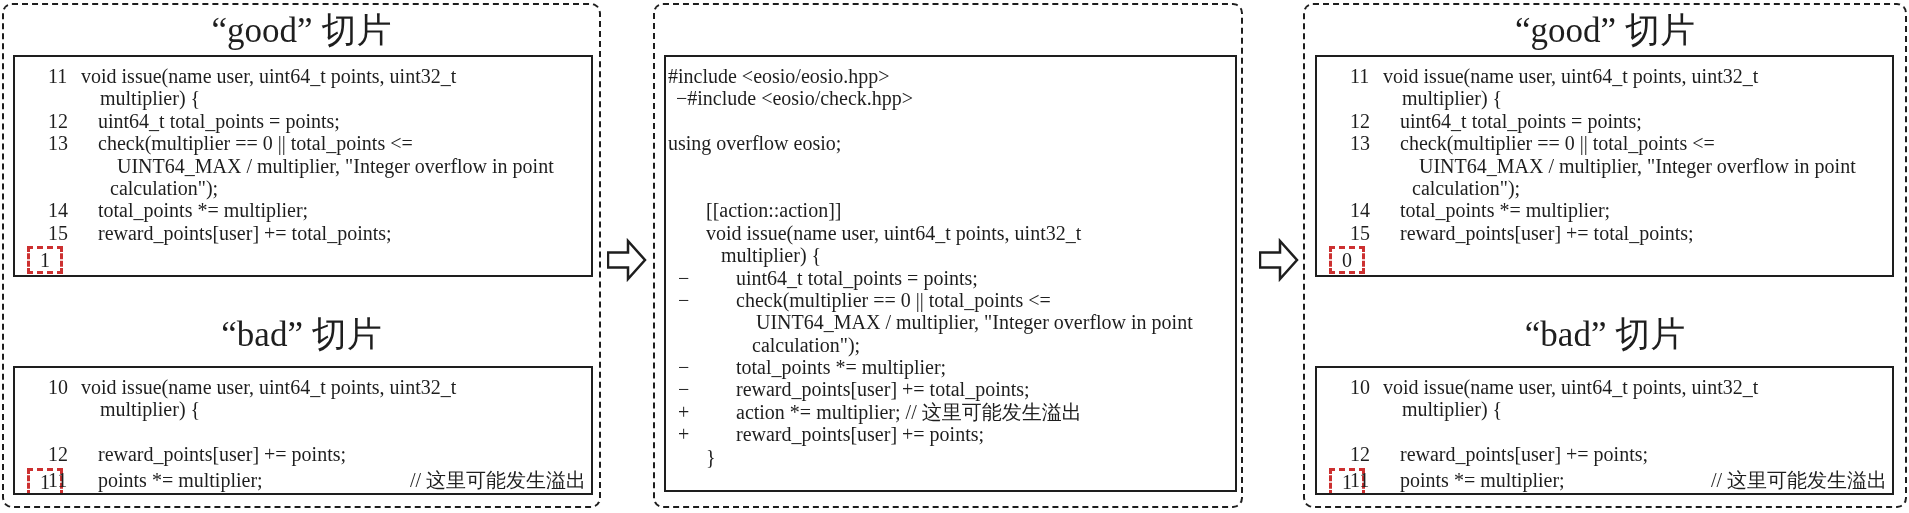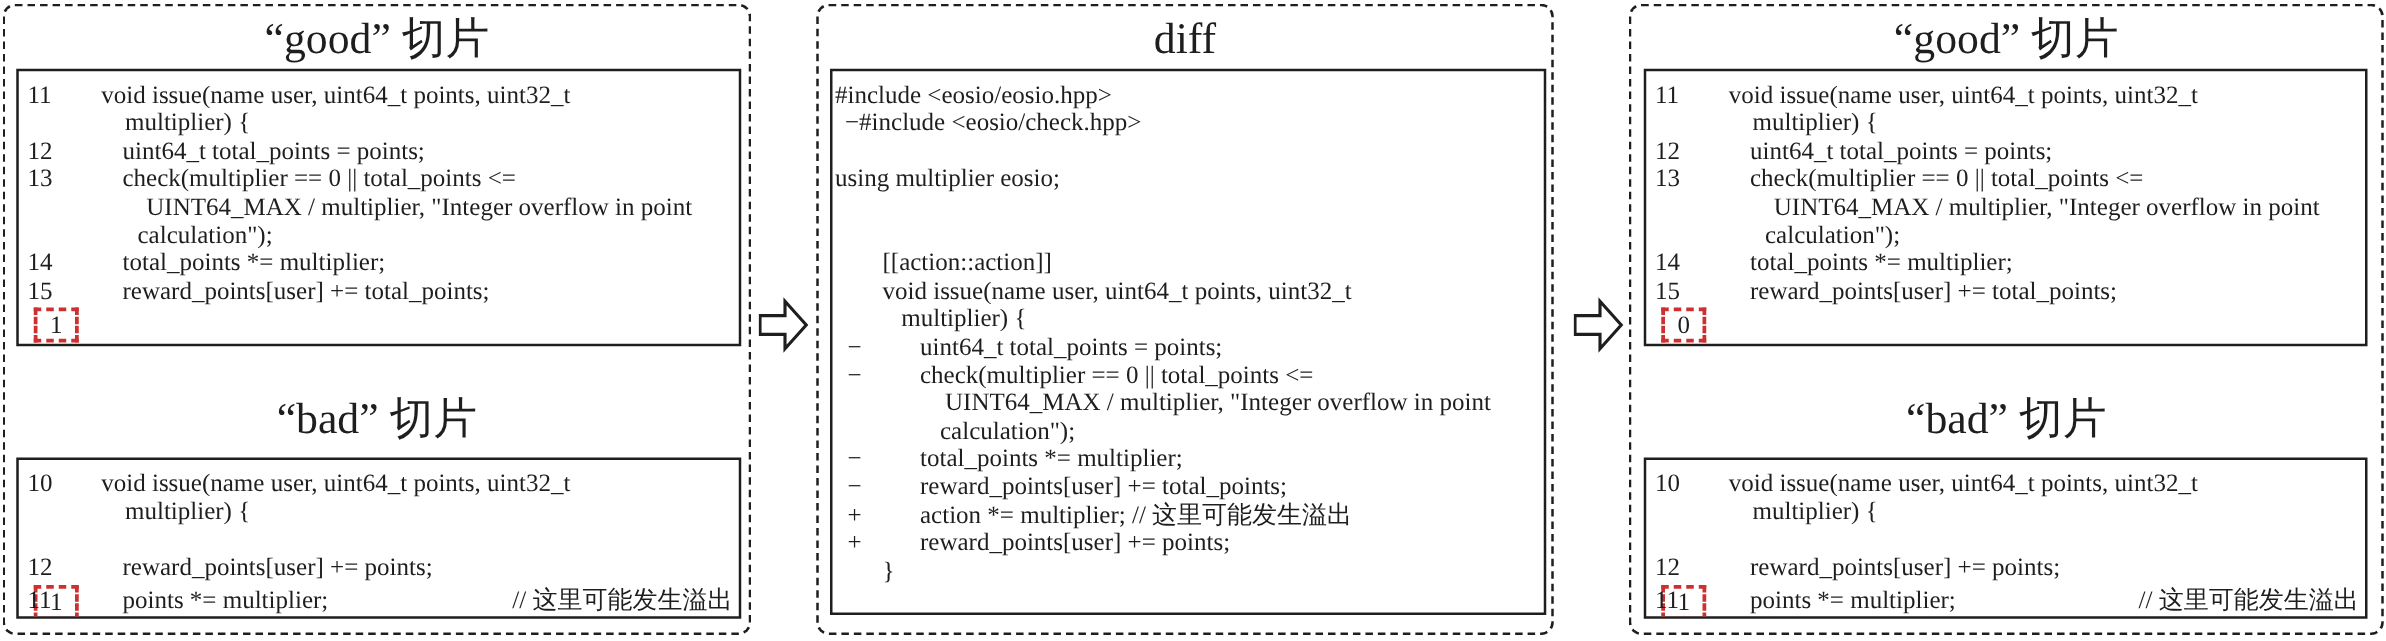--- a/index.html
+++ b/index.html
@@ -20,21 +20,21 @@
   .codebox{position:absolute;border:2.5px solid #1e1e1e;box-sizing:border-box;
            background:#fff;padding-top:8px;overflow:hidden;}
   #box-l-good{left:9px;top:50px;width:580px;height:222px;}
   #box-l-bad{left:9px;top:361px;width:580px;height:129px;}
   #box-m-diff{left:9px;top:50px;width:573px;height:437px;}
   #box-r-good{left:10px;top:50px;width:579px;height:222px;}
   #box-r-bad{left:10px;top:361px;width:579px;height:129px;}
 
   .srow{display:flex;align-items:baseline;height:22.4px;line-height:22.4px;
         font-size:20px;white-space:pre;}
-  .num{flex:0 0 56px;padding-left:7px;box-sizing:border-box;}
+  .num{flex:0 0 56px;padding-left:33px;box-sizing:border-box;}
   .code{white-space:pre;}
   .si1{padding-left:10px}.si2{padding-left:27px}.si3{padding-left:29px}
   .si4{padding-left:46px}.si5{padding-left:39px}
   .cmt{margin-left:auto;padding-right:5px;white-space:pre;margin-top:48px;}
 
   .drow{position:relative;height:22.4px;line-height:22.4px;font-size:20px;white-space:pre;}
   .mark{position:absolute;left:12px;top:0;}
   .drow .code{display:block;}
   .di0{padding-left:2px}.di1{padding-left:10px}.di2{padding-left:40px}
   .di3{padding-left:55px}.di4{padding-left:70px}.di5{padding-left:90px}
@@ -77,26 +77,25 @@
     </div>
   </section>
 
   <div class="flow-arrow" id="arrow-1">
     <svg viewBox="0 0 40 46" xmlns="http://www.w3.org/2000/svg">
       <polygon points="1,15.5 21,15.5 21,4 38,23 21,42 21,30.5 1,30.5" fill="#ffffff" stroke="#1e1e1e" stroke-width="2.5" stroke-linejoin="miter"></polygon>
     </svg>
   </div>
 
   <section class="panel" id="panel-middle">
-    <div class="ptitle" id="title-m">diff</div>
     <div class="codebox" id="box-m-diff">
         <div class="drow"><span class="code di0">#include &lt;eosio/eosio.hpp&gt;</span></div>
         <div class="drow"><span class="code di1">−#include &lt;eosio/check.hpp&gt;</span></div>
         <div class="drow"><span class="code di0"></span></div>
-        <div class="drow"><span class="code di0">using multiplier eosio;</span></div>
+        <div class="drow"><span class="code di0">using overflow eosio;</span></div>
         <div class="drow"><span class="code di0"></span></div>
         <div class="drow"><span class="code di0"></span></div>
         <div class="drow"><span class="code di2">[[action::action]]</span></div>
         <div class="drow"><span class="code di2">void issue(name user, uint64_t points, uint32_t</span></div>
         <div class="drow"><span class="code di3">multiplier) {</span></div>
         <div class="drow"><span class="mark">−</span><span class="code di4">uint64_t total_points = points;</span></div>
         <div class="drow"><span class="mark">−</span><span class="code di4">check(multiplier == 0 || total_points &lt;=</span></div>
         <div class="drow"><span class="code di5">UINT64_MAX / multiplier, "Integer overflow in point</span></div>
         <div class="drow"><span class="code di6">calculation");</span></div>
         <div class="drow"><span class="mark">−</span><span class="code di4">total_points *= multiplier;</span></div>

